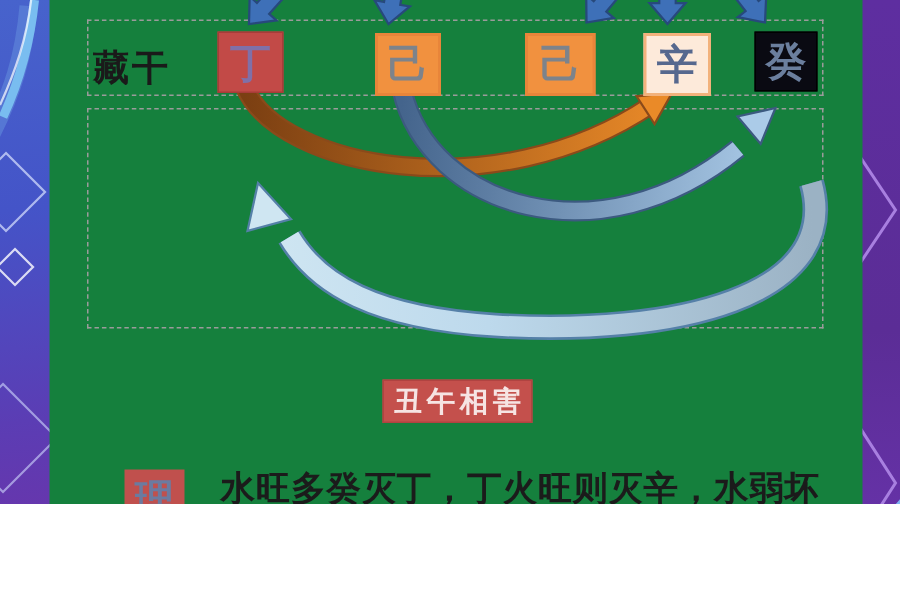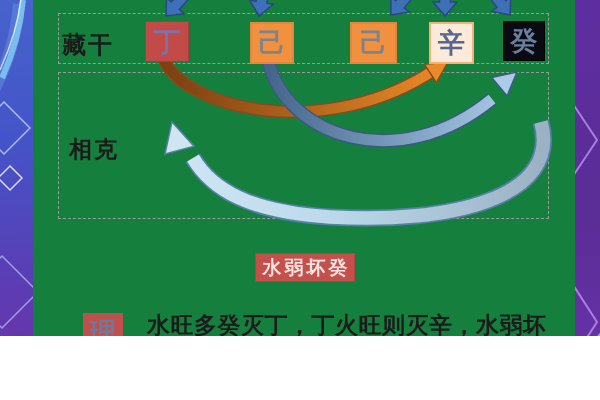--- a/index.html
+++ b/index.html
@@ -88,21 +88,20 @@
       <path d="M-14,266 L22,322 L-14,378" stroke="#a87fe0" stroke-width="2" fill="none"></path>
       <path d="M-6,374 L32,330" stroke="#7db2f2" stroke-width="7" fill="none"></path>
       <path d="M2,402 L32,368" stroke="#8a5bd6" stroke-width="3" fill="none" opacity="0.7"></path>
     </svg>
   </div>
 
   <div id="stems-box" class="dashed-box"></div>
   <div id="restraint-box" class="dashed-box"></div>
 
   <div id="stems-label" class="section-label">藏干</div>
-  <div id="restraint-label" class="section-label">相克</div>
 
   <div class="stem stem-0">
       <span>丁</span>
     </div>
   <div class="stem stem-1">
       <span>己</span>
     </div>
   <div class="stem stem-2">
       <span>己</span>
     </div>
@@ -150,20 +149,20 @@
       <polygon points="0,0 -23,12 -23,-12" transform="translate(517,72) rotate(-40)" fill="#abcbe8" stroke="#3c5a80" stroke-width="1.5"></polygon>
     </g>
 
     <g>
       <path d="M541,122 C 562,198 450,224 330,217 C 250,212 212,190 193,158" stroke="#5580a8" stroke-width="17" fill="none"></path>
       <path d="M541,122 C 562,198 450,224 330,217 C 250,212 212,190 193,158" stroke="url(#gradC)" stroke-width="13.5" fill="none"></path>
       <polygon points="0,0 -29,15 -29,-15" transform="translate(172,122) rotate(-105)" fill="#cfe6f2" stroke="#5580a8" stroke-width="1.5"></polygon>
     </g>
   </svg>
 
-  <div id="harm-badge">水弱坏癸</div>
+  <div id="harm-badge">丑午相害</div>
 
   <div id="note-marker" class="marker">理</div>
   <div id="note-text">水旺多癸灭丁，丁火旺则灭辛，水弱坏癸。</div>
 
   <div id="next-marker" class="marker"></div>
 
 </div>
 
 </body></html>

